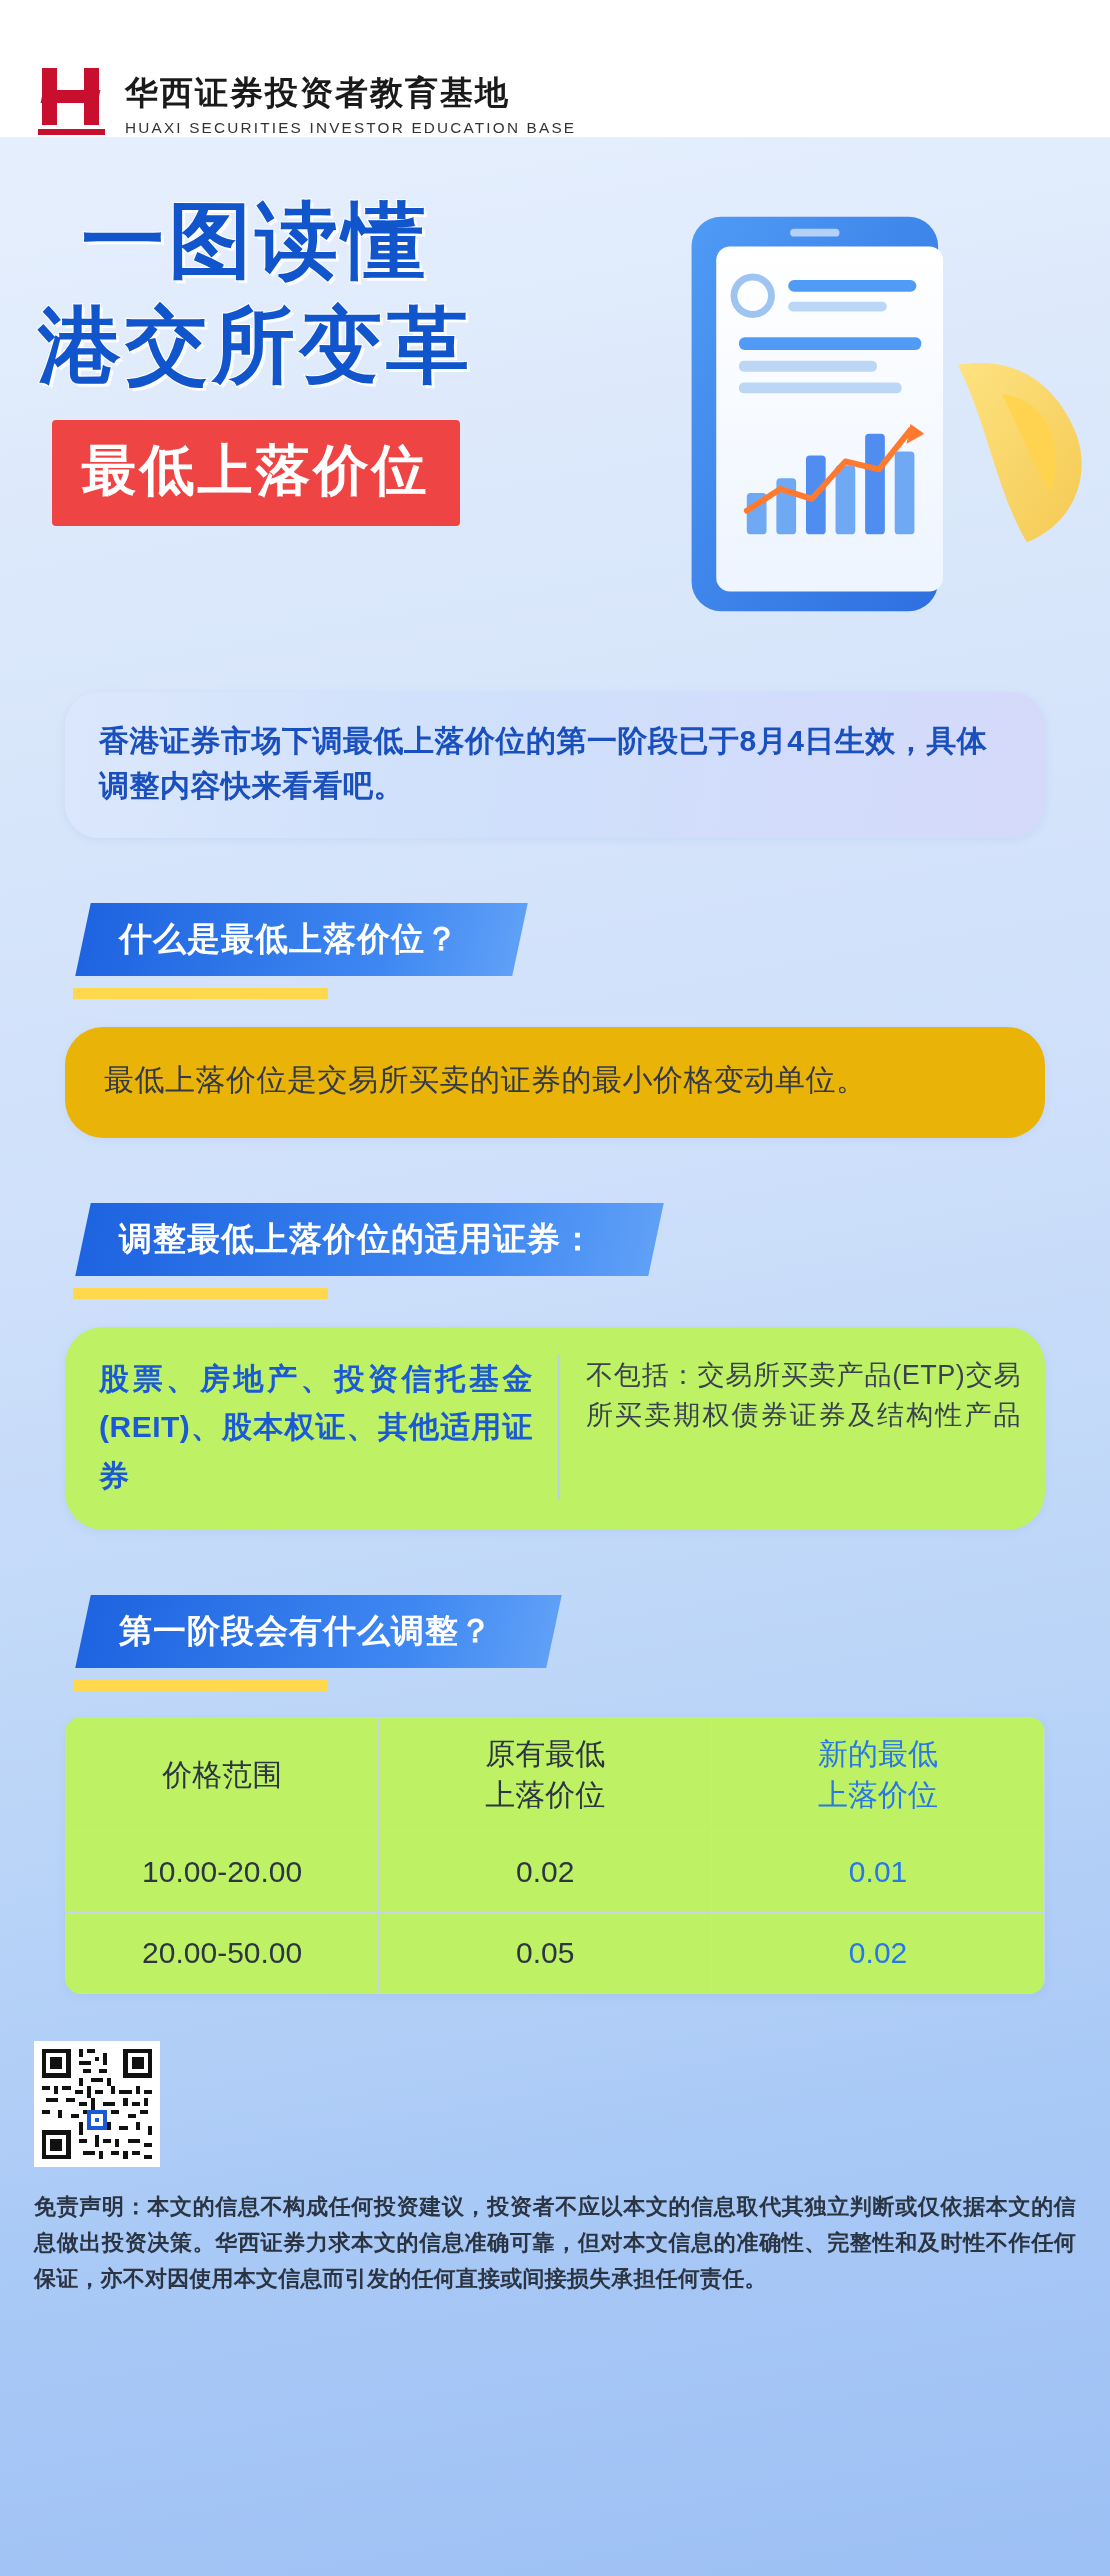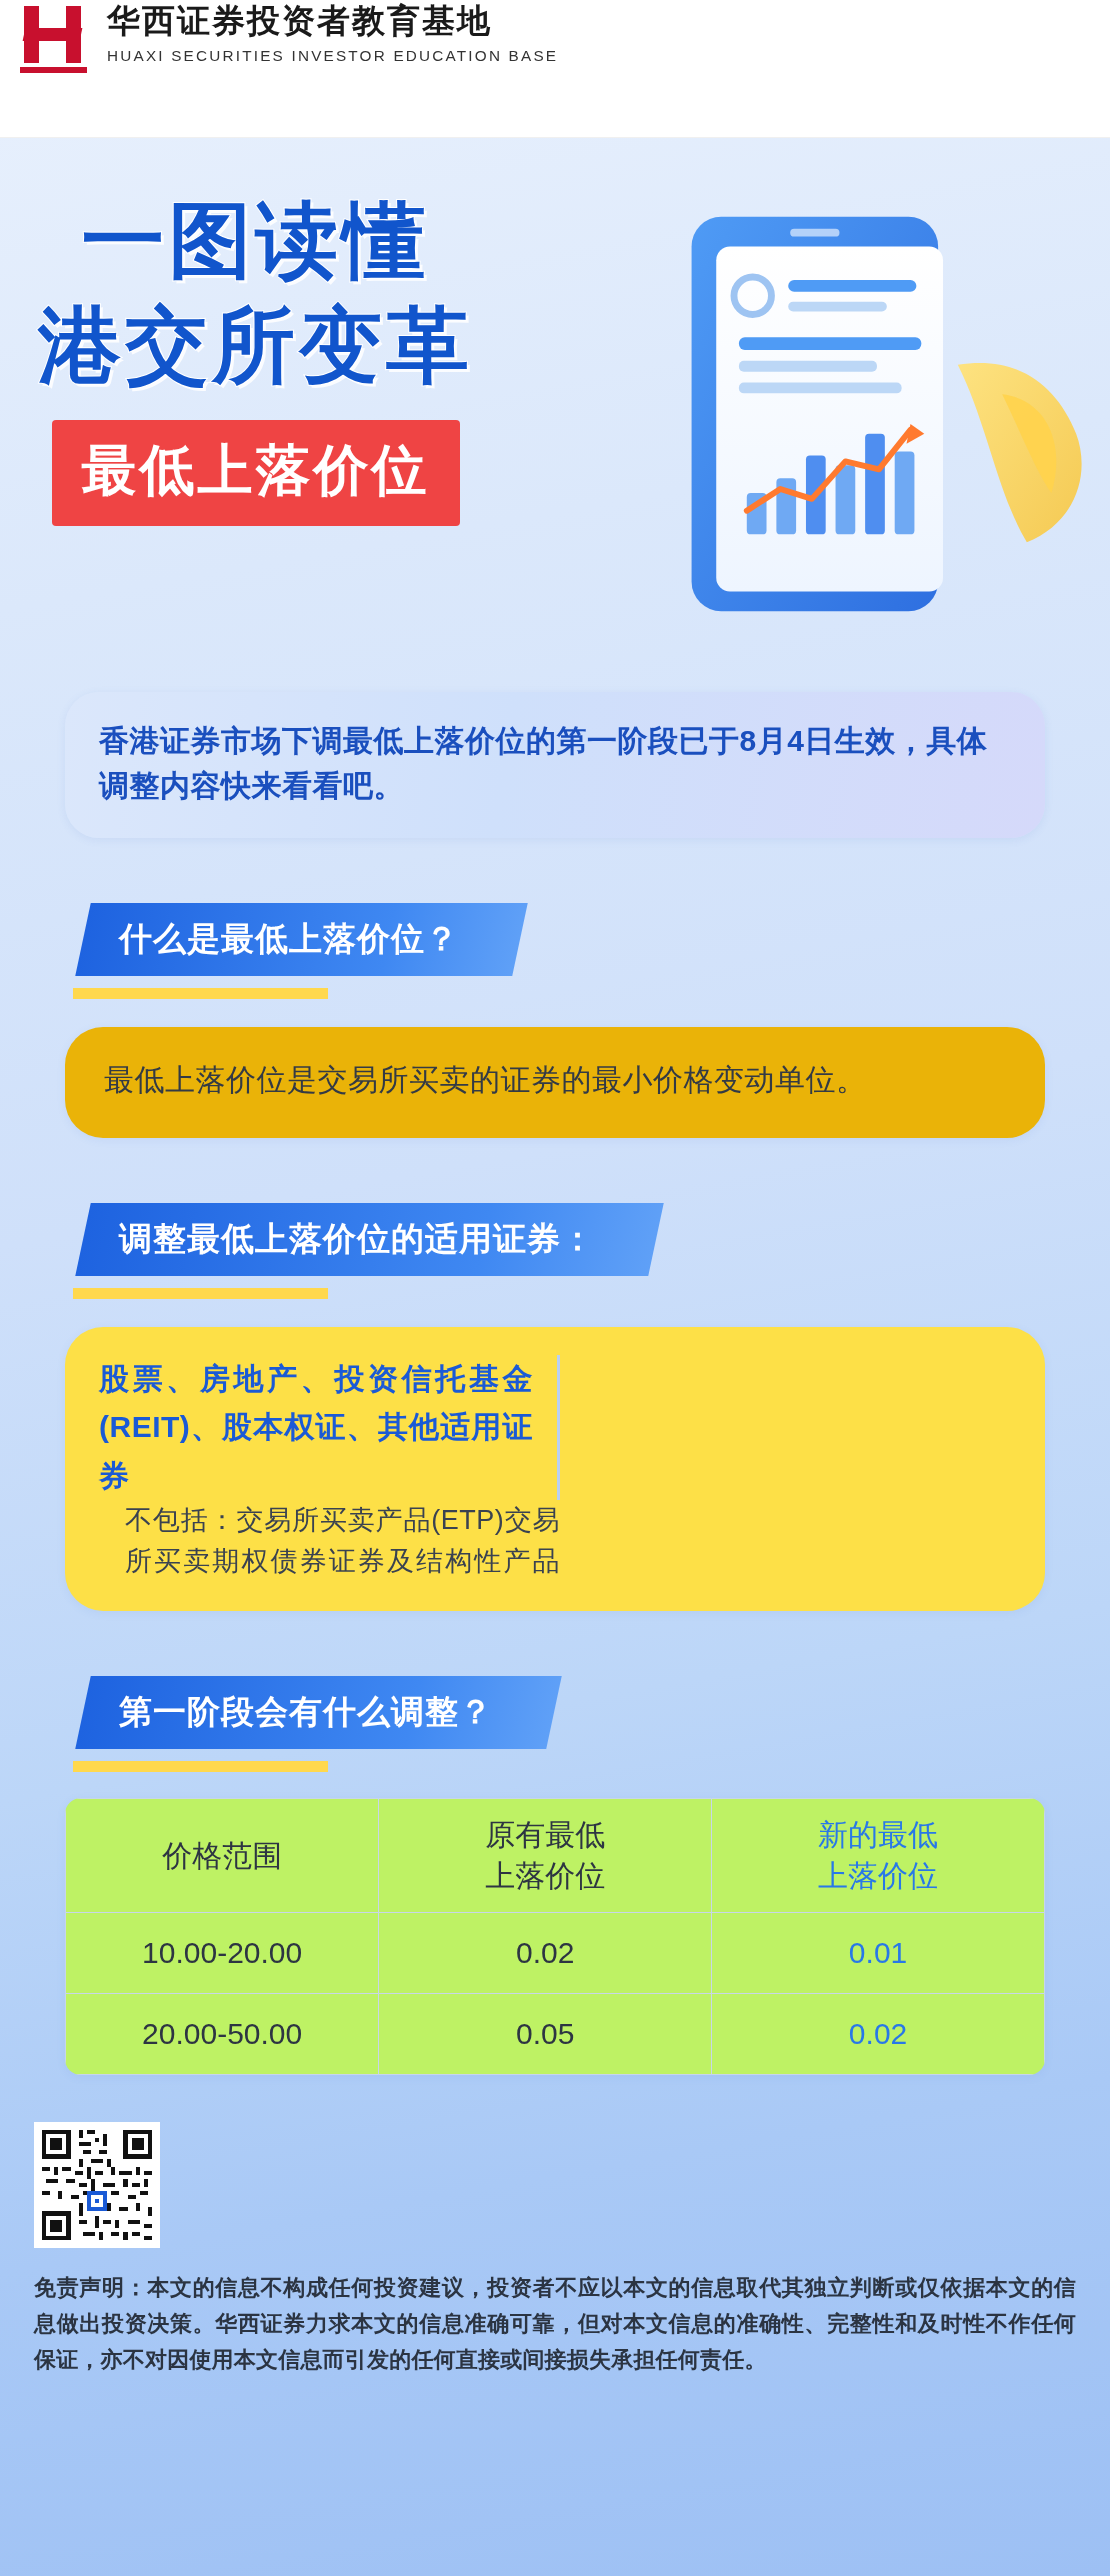--- a/index.html
+++ b/index.html
@@ -12,22 +12,22 @@
     position: relative;
     background: linear-gradient(170deg, #e9f1fd 0%, #dbe8fb 22%, #cfe0fa 45%, #bcd6f8 65%, #a9c9f6 82%, #9dc0f4 100%);
     overflow: hidden;
   }
 
   
   .header {
     height: 138px;
     background: #ffffff;
     display: flex;
-    align-items: flex-start;
-    padding-left: 20px;
+    align-items: flex-end;
+    padding-left: 38px;
     border-bottom: 1px solid #f0f0f0;
   }
   .logo-mark {
     width: 73px; height: 75px;
     position: relative;
     margin-right: 14px;
     flex: none;
   }
   .logo-mark .hbar {
     position: absolute;
@@ -154,26 +154,25 @@
   .card p {
     font-size: 30px;
     color: #333a45;
     line-height: 1.55;
     letter-spacing: 0.5px;
   }
 
   
   .card-split {
     margin-top: 28px;
-    background: #fde047;
+    background: #bef264;
     border-radius: 38px;
     padding: 28px 24px 30px 34px;
     display: flex;
     box-shadow: 0 2px 9px rgba(90,130,210,0.10);
-    flex-direction: column;
   }
   .col-left {
     width: 50%;
     padding-right: 24px;
     border-right: 3px solid #b9d0f2;
   }
   .col-left p {
     font-size: 30px;
     color: #1a5ad6;
     font-weight: 700;

